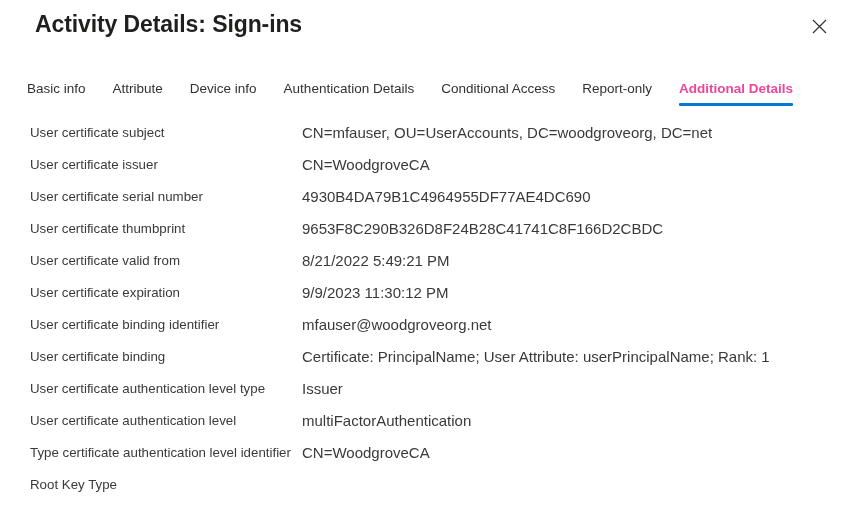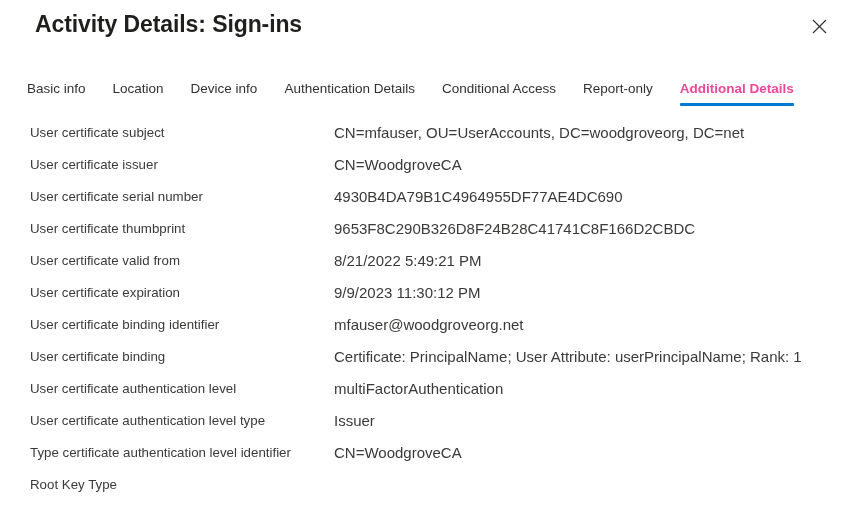--- a/index.html
+++ b/index.html
@@ -106,21 +106,20 @@
     left: 0;
     top: 118px;
     width: 849px;
   }
   .detail-row {
     display: flex;
     align-items: flex-start;
     height: 32px;
     padding-left: 30px;
     box-sizing: border-box;
-    gap: 32px;
   }
   .detail-label {
     width: 272px;
     flex: 0 0 272px;
     font-size: 13.3px;
     line-height: 18px;
     color: #3b3a39;
     white-space: nowrap;
     padding-top: 6px;
   }
@@ -147,21 +146,21 @@
       <span>
         <svg width="15" height="15" viewBox="0 0 15 15" aria-hidden="true">
           <path d="M1 1 L14 14 M14 1 L1 14" stroke="currentColor" stroke-width="1.15" fill="none"></path>
         </svg>
       </span>
     </button>
   </div>
 
   <div id="tab-strip">
       <button class="tab">Basic info</button>
-      <button class="tab">Location</button>
+      <button class="tab">Attribute</button>
       <button class="tab">Device info</button>
       <button class="tab">Authentication Details</button>
       <button class="tab">Conditional Access</button>
       <button class="tab">Report-only</button>
       <button class="tab is-active">Additional Details</button>
     </div>
 
   <div id="details-list">
       <div class="detail-row">
         <div class="detail-label">User certificate subject</div>
@@ -189,28 +188,28 @@
       </div>
       <div class="detail-row">
         <div class="detail-label">User certificate binding identifier</div>
         <div class="detail-value">mfauser@woodgroveorg.net</div>
       </div>
       <div class="detail-row">
         <div class="detail-label">User certificate binding</div>
         <div class="detail-value">Certificate: PrincipalName; User Attribute: userPrincipalName; Rank: 1</div>
       </div>
       <div class="detail-row">
+        <div class="detail-label">User certificate authentication level type</div>
+        <div class="detail-value">Issuer</div>
+      </div>
+      <div class="detail-row">
         <div class="detail-label">User certificate authentication level</div>
         <div class="detail-value">multiFactorAuthentication</div>
       </div>
       <div class="detail-row">
-        <div class="detail-label">User certificate authentication level type</div>
-        <div class="detail-value">Issuer</div>
-      </div>
-      <div class="detail-row">
         <div class="detail-label">Type certificate authentication level identifier</div>
         <div class="detail-value">CN=WoodgroveCA</div>
       </div>
       <div class="detail-row">
         <div class="detail-label">Root Key Type</div>
       </div>
     </div>
 
 </div>
 

